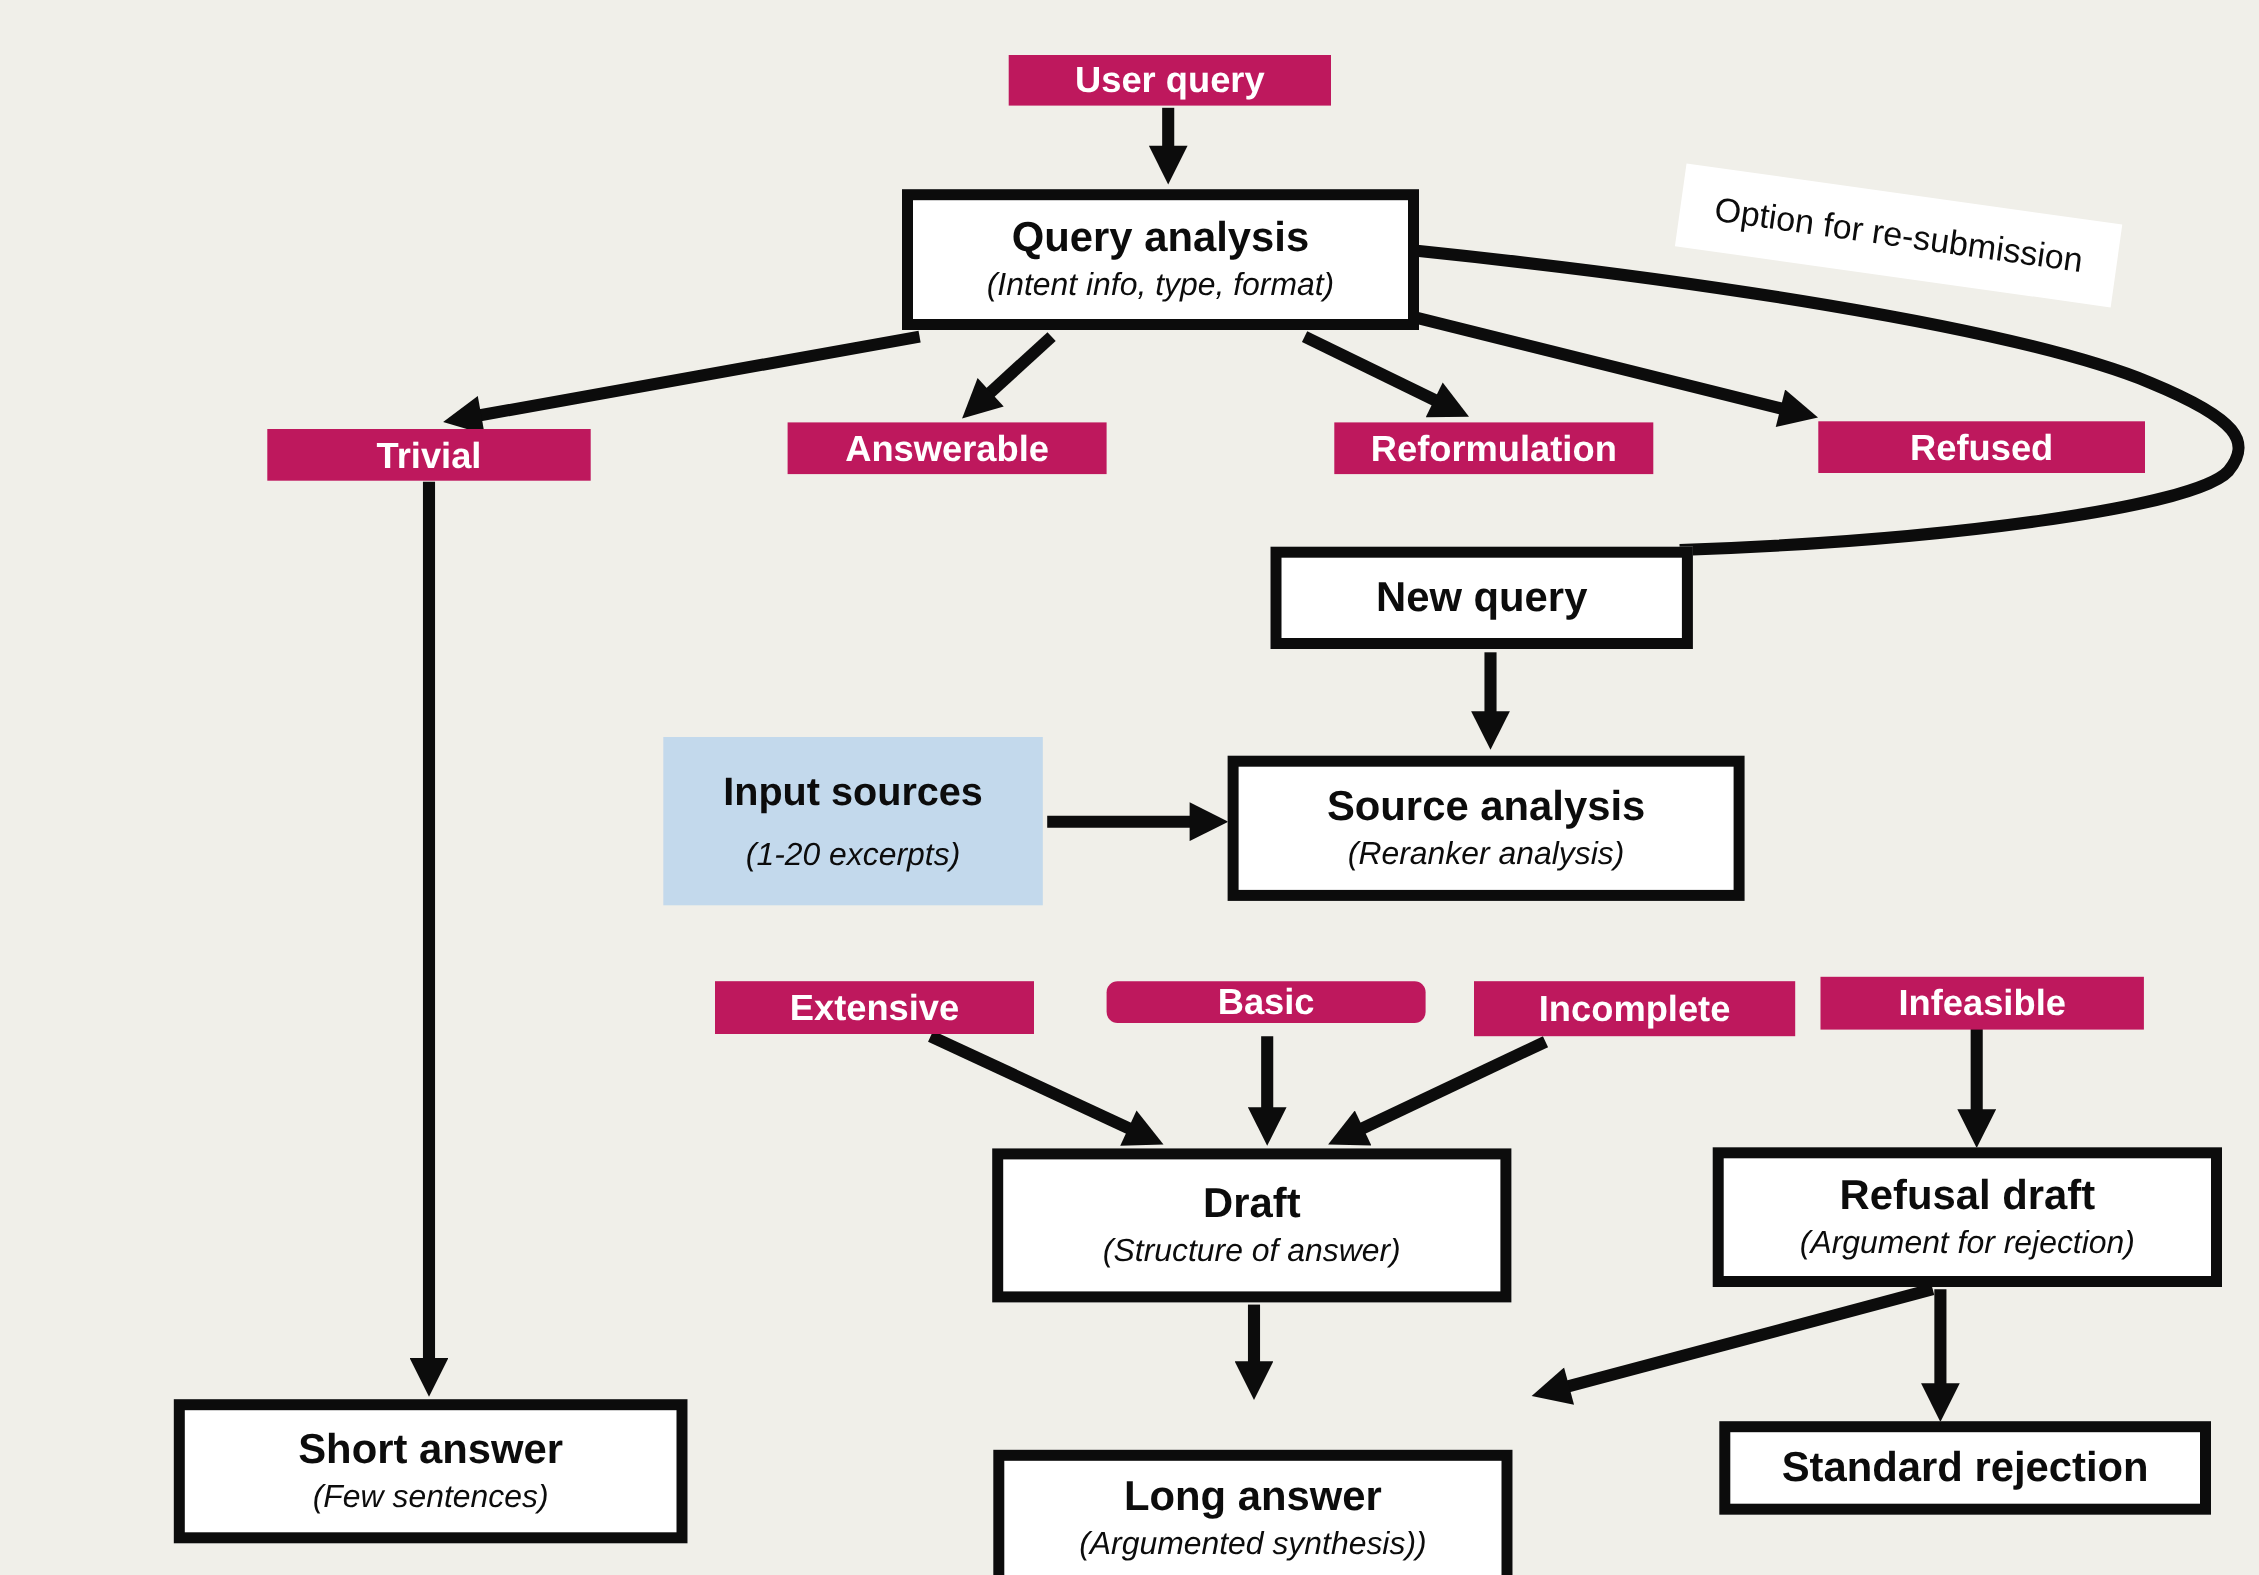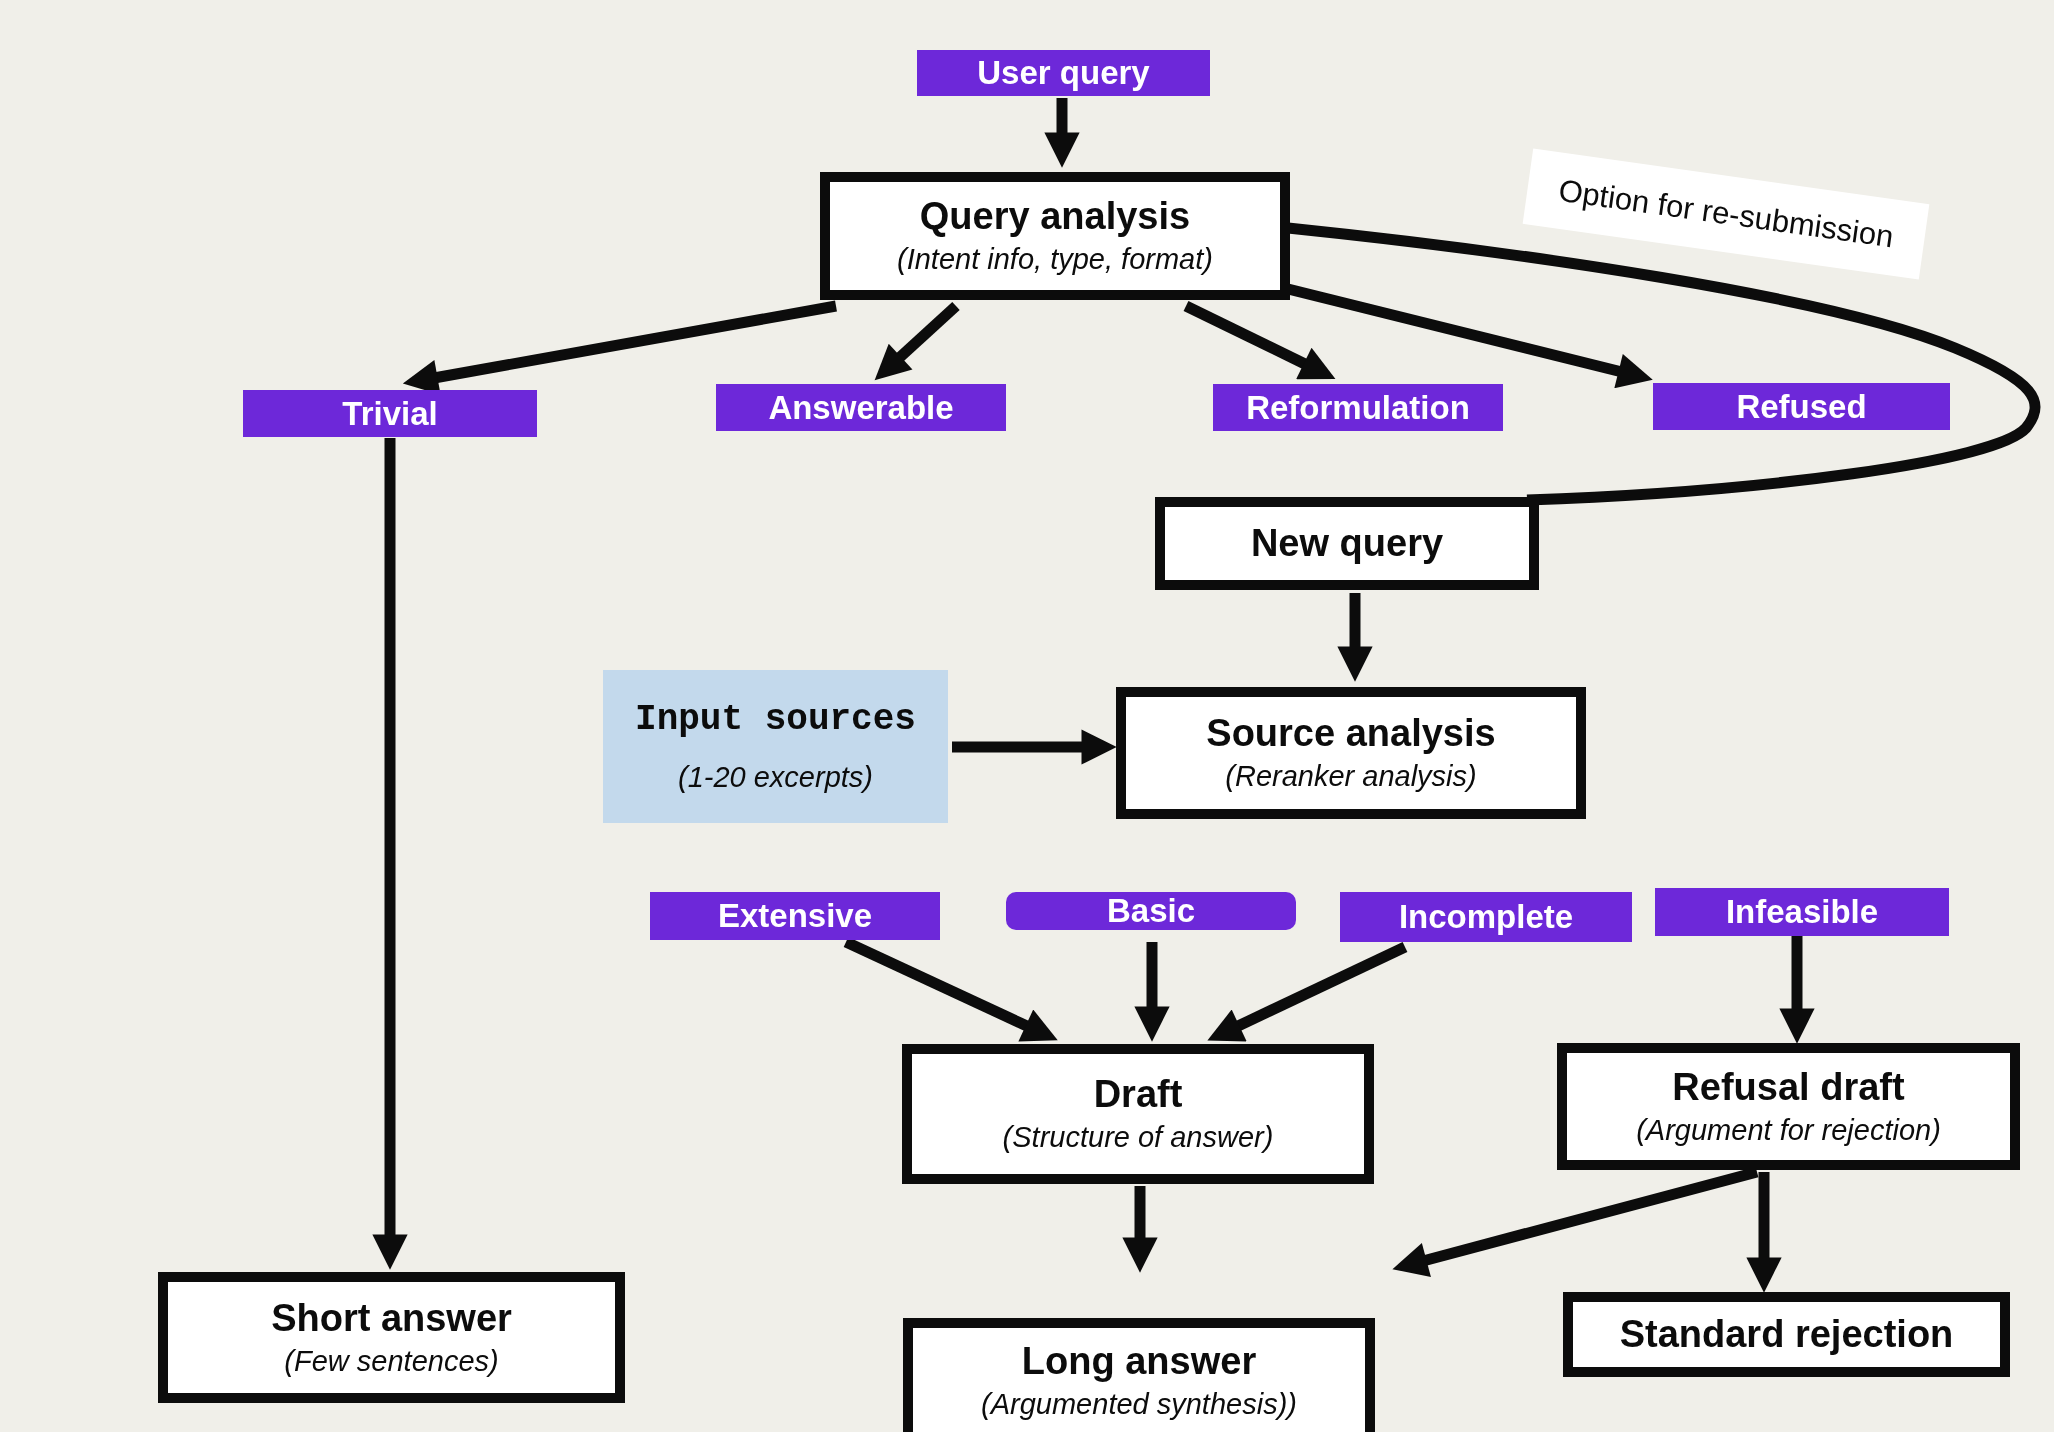--- a/index.html
+++ b/index.html
@@ -7,26 +7,26 @@
     position:relative;
     width:2054px;height:1432px;
     background:#f0efe9;
     font-family:"Liberation Sans","DejaVu Sans",sans-serif;
     overflow:hidden;
   }
   #edges{position:absolute;left:0;top:0;z-index:1;}
   .node{position:absolute;z-index:2;box-sizing:border-box;
         display:flex;flex-direction:column;align-items:center;justify-content:center;
         text-align:center;line-height:1.15;}
-  .tag{background:#6d28d9;color:#ffffff;font-weight:700;font-size:33px;}
+  .tag{background:#be185d;color:#ffffff;font-weight:700;font-size:33px;}
   .card{background:#ffffff;border:10px solid #0c0c0c;color:#0c0c0c;}
   .card .title{font-weight:700;font-size:38px;}
   .card .sub{font-style:italic;font-size:29px;margin-top:4px;}
   .blue{background:#c3d9ec;color:#0c0c0c;}
-  .blue .title{font-weight:700;font-size:36px;font-family:Liberation Mono, monospace;}
+  .blue .title{font-weight:700;font-size:36px;}
   .blue .sub{font-style:italic;font-size:29px;margin-top:20px;}
   .note{background:#ffffff;color:#0c0c0c;font-size:31px;
         transform:rotate(8deg);z-index:2;}
   .t36{font-size:36px;}
 </style>
 </head>
 <body>
 
 <div id="canvas">
 

